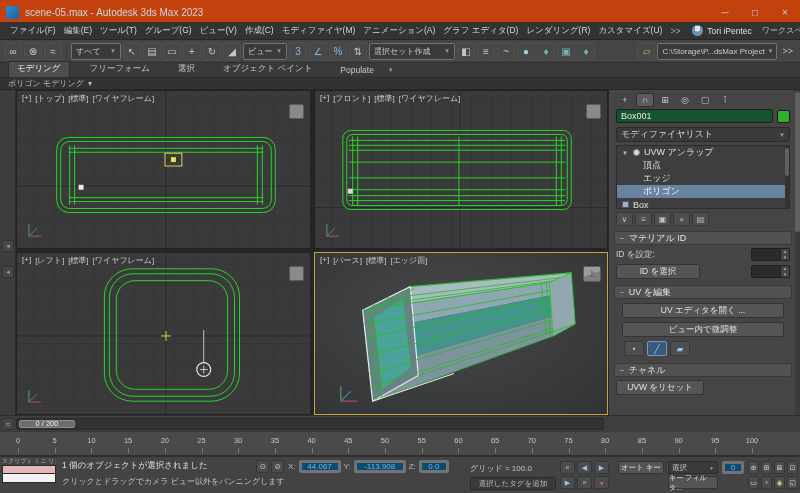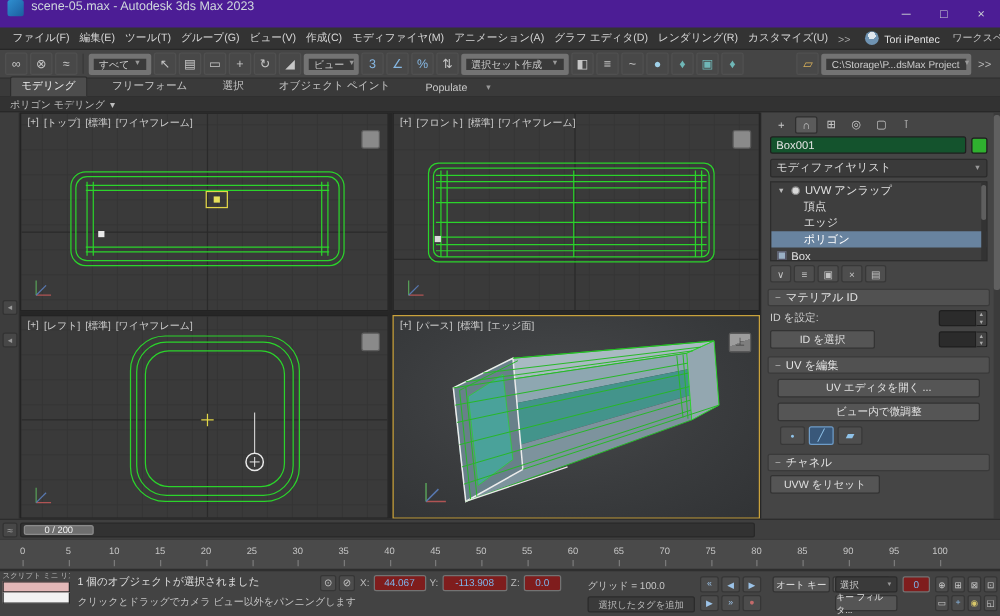--- a/index.html
+++ b/index.html
@@ -1,22 +1,22 @@
 <!DOCTYPE html>
 <html><head>
 <meta charset="utf-8">
 <style>
   *{box-sizing:border-box;margin:0;padding:0;user-select:none;}
   html,body{width:800px;height:493px;}
   body{position:relative;background:#3c3c3c;overflow:hidden;
        font-family:"Liberation Sans","DejaVu Sans",sans-serif;color:#d4d4d4;}
 
   
-  #titlebar{position:absolute;left:0;top:0;width:800px;height:24px;background:#4c1d95;
-            display:flex;padding-left:6px;}
+  #titlebar{position:absolute;left:0;top:0;width:800px;height:24px;background:#c2410c;
+            display:flex;align-items:center;padding-left:6px;}
   .appicon{width:13px;height:13px;border-radius:2px;background:linear-gradient(135deg,#2f8fd0,#1b5e9e);
            margin-right:6px;flex:none;}
   #titlebar .title{font-size:10px;color:#cfd6dc;flex:1;white-space:nowrap;overflow:hidden;}
   .winbtn{width:30px;height:22px;display:flex;align-items:center;justify-content:center;
           font-size:10px;color:#c9ced3;flex:none;}
 
   
   #menubar{position:absolute;left:0;top:22px;width:800px;height:18px;background:#333;
            border-bottom:1px solid #272727;display:flex;align-items:center;padding:0 6px;overflow:hidden;}
   #menu-items{display:flex;align-items:center;}
@@ -27,21 +27,21 @@
           background:radial-gradient(circle at 50% 32%,#dfe7ee 0 3px,#6f93b2 3px);}
   #account-name{font-size:8.5px;color:#e2e2e2;margin-right:10px;white-space:nowrap;}
   #workspace{font-size:8px;color:#c2c2c2;display:flex;align-items:center;gap:3px;white-space:nowrap;margin-right:2px;}
 
   
   #maintoolbar{position:absolute;left:0;top:40px;width:800px;height:23px;background:#454545;
                border-bottom:1px solid #2e2e2e;display:flex;align-items:center;padding:0 4px;gap:2px;overflow:hidden;}
   .tb-icon{width:18px;height:18px;min-width:18px;display:flex;align-items:center;justify-content:center;
            font-size:10px;color:#c6c6c6;background:#484848;border:1px solid #505050;border-radius:2px;}
   .tb-sep{width:1px;height:16px;background:#383838;margin:0 2px;flex:none;}
-  .tb-combo{height:17px;background:#3a3a3a;border:4px solid #737373;border-radius:2px;color:#ccc;
+  .tb-combo{height:17px;background:#3a3a3a;border:1px solid #737373;border-radius:2px;color:#ccc;
             font-size:8px;display:flex;align-items:center;padding:0 4px;gap:3px;white-space:nowrap;flex:none;}
   .tb-combo .arr{font-size:6px;color:#999;margin-left:auto;}
   .tb-spacer{flex:1;}
   .tb-label{font-size:9px;color:#bbb;padding:0 3px;}
 
   
   #ribbontabs{position:absolute;left:0;top:63px;width:800px;height:15px;background:#3a3a3a;
               display:flex;align-items:flex-end;padding-left:8px;gap:1px;border-bottom:1px solid #2d2d2d;}
   .rtab{font-size:8.5px;color:#c8c8c8;padding:1px 8px 2px;white-space:nowrap;}
   .rtab.active{background:#4d4d4d;color:#eee;border:1px solid #2d2d2d;border-bottom:none;border-radius:2px 2px 0 0;}
@@ -147,21 +147,21 @@
   #mini .pink{height:9px;background:#e3b7b7;border:1px solid #2a2a2a;}
   #mini .white{height:9px;background:#f2f2f2;border:1px solid #2a2a2a;border-top:none;}
   #prompts{position:absolute;left:62px;top:3px;width:250px;}
   #prompt1{font-size:8.5px;color:#e0e0e0;white-space:nowrap;}
   #prompt2{font-size:8px;color:#c4c4c4;margin-top:4px;white-space:nowrap;}
   #toggles{position:absolute;left:256px;top:3px;display:flex;gap:2px;}
   .sb-icon{width:13px;height:13px;display:flex;align-items:center;justify-content:center;font-size:8px;
            color:#c2c2c2;background:#4c4c4c;border:1px solid #363636;border-radius:2px;}
   #coords{position:absolute;left:288px;top:3px;display:flex;align-items:center;gap:3px;}
   .coord-lab{font-size:8px;color:#bdbdbd;}
-  .coord-field{height:13px;background:#7f1d1d;border:1px solid #737373;border-radius:2px;color:#7db4e8;
+  .coord-field{height:13px;background:#0c4a6e;border:3px solid #737373;border-radius:2px;color:#7db4e8;
                font-size:8px;display:flex;align-items:center;justify-content:center;padding:0 2px;}
   #cf-x{width:42px;} #cf-y{width:52px;} #cf-z{width:30px;}
   #gridlabel{position:absolute;left:470px;top:6px;font-size:8px;color:#c6c6c6;white-space:nowrap;}
   #timetag{position:absolute;left:470px;top:20px;width:86px;height:13px;font-size:7.5px;
            background:#3a3a3a;border:1px solid #2b2b2b;color:#bbb;}
   #transport{position:absolute;left:560px;top:4px;width:54px;display:flex;flex-wrap:wrap;gap:2px;}
   .tr-btn{width:15px;height:13px;display:flex;align-items:center;justify-content:center;font-size:7px;
           color:#9cc3e8;background:#4c4c4c;border:1px solid #363636;border-radius:2px;}
   #keybtns{position:absolute;left:618px;top:4px;display:flex;flex-direction:row;gap:2px;justify-content:flex-end;}
   .keybtn{width:46px;height:13px;font-size:7.5px;}

